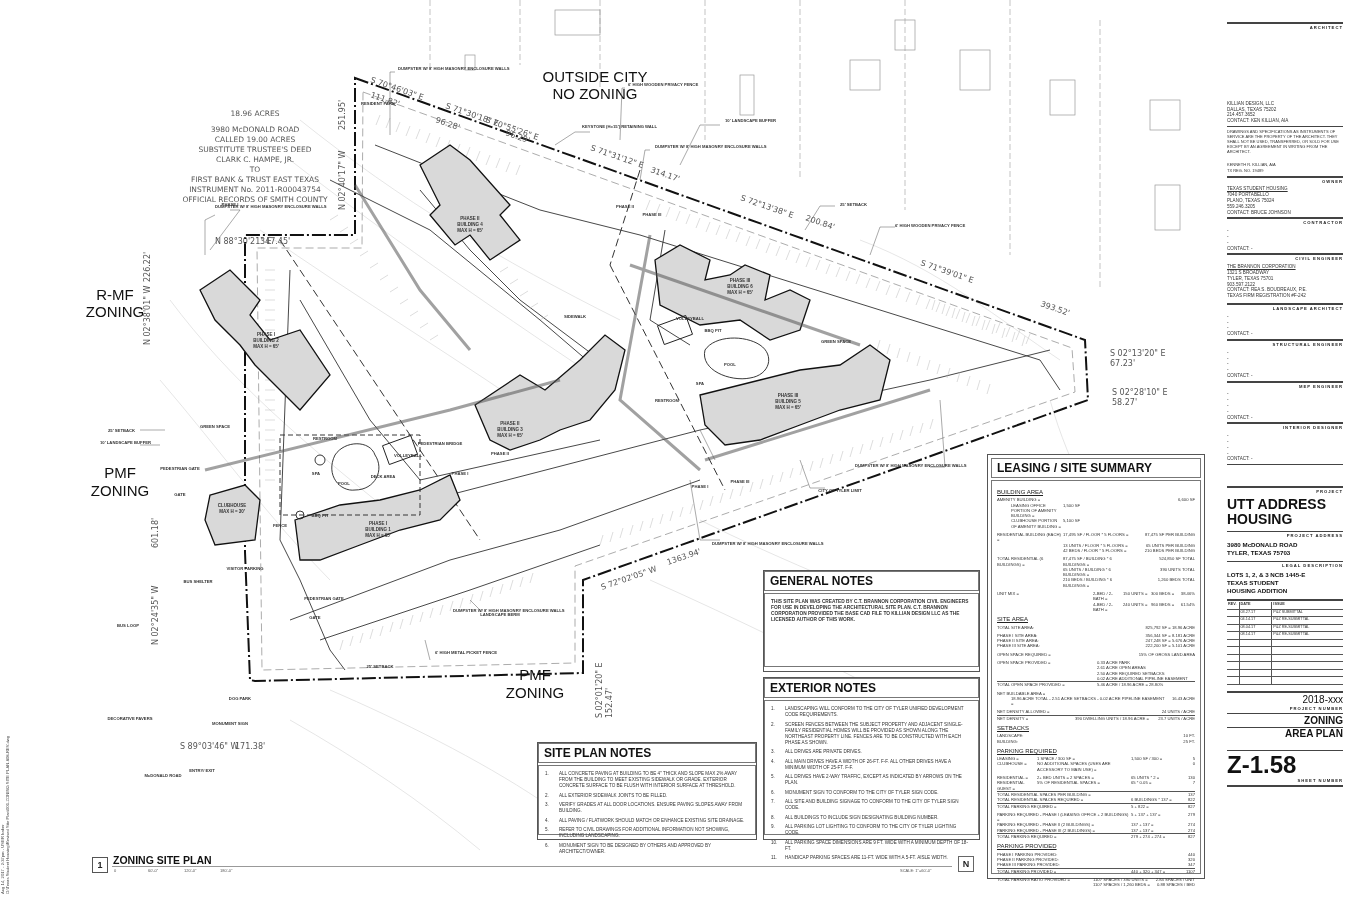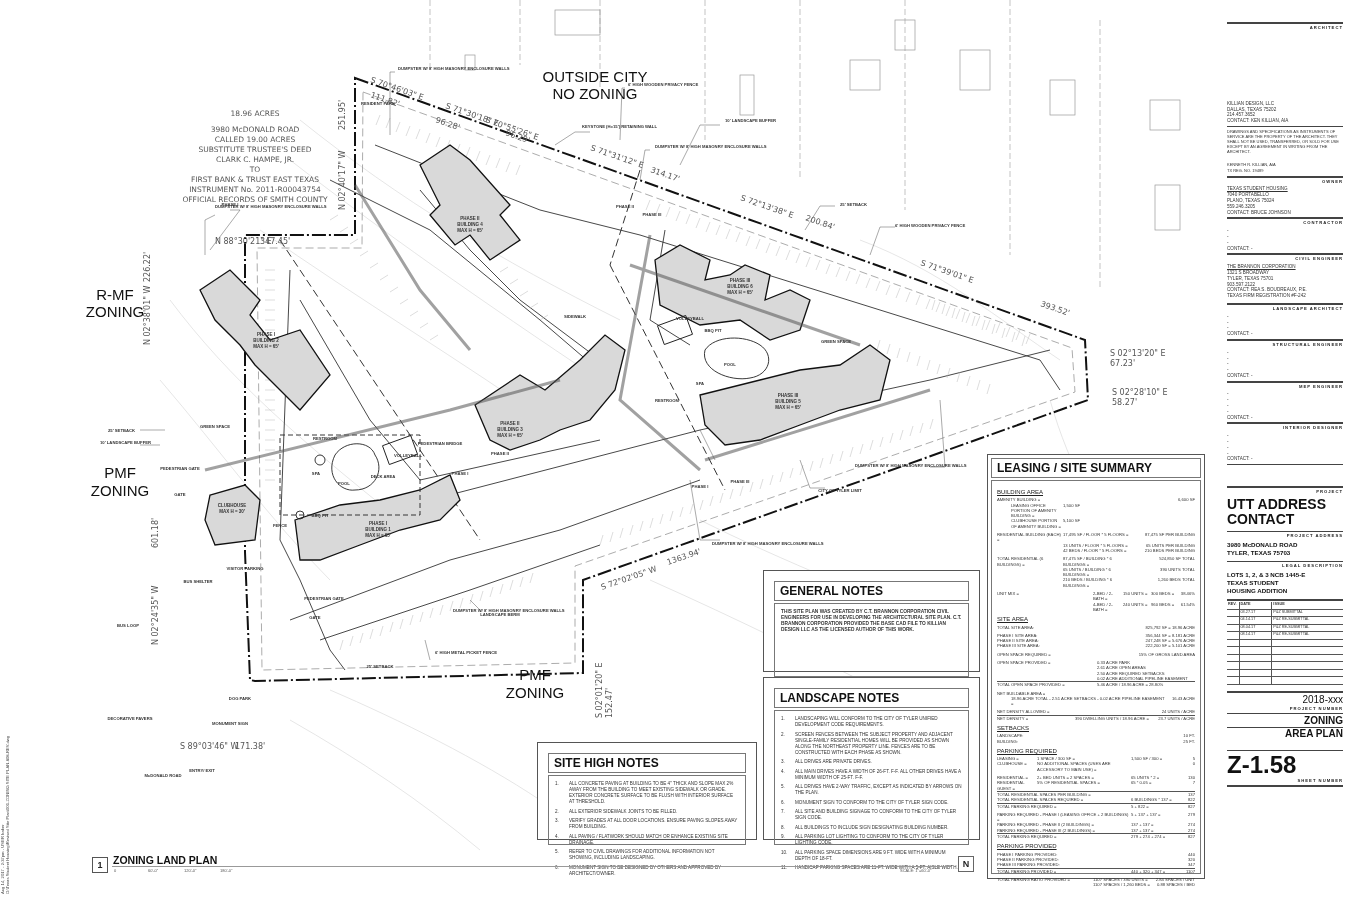--- a/index.html
+++ b/index.html
@@ -6,21 +6,21 @@
   html, body { width: 1350px; height: 900px; background: #fff; overflow: hidden; }
   body { position: relative; font-family: "Liberation Sans", sans-serif; color: #222; }
 
   
   #plan { position: absolute; left: 0; top: 0; width: 1215px; height: 900px; }
   .cad { font-family: "DejaVu Sans", sans-serif; fill: #555; }
   .lbl { font-family: "Liberation Sans", sans-serif; fill: #333; font-weight: bold; }
   .zone { font-family: "Liberation Sans", sans-serif; fill: #111; font-size: 15px; }
 
   
-  .notebox { position: absolute; border: 1.5px solid #555; background: #fff; padding: 10px; }
+  .notebox { position: absolute; border: 1.5px solid #555; background: #fff; padding: 0; }
   .notebox .nb-title { border: 1px solid #777; font-weight: bold; font-size: 12px; padding: 2px 5px; color: #111; }
   .notebox .nb-body { border: 1px solid #777; margin-top: 2px; padding: 5px 6px; font-size: 4.6px; line-height: 6px; color: #333; }
   .notebox ol { list-style: none; }
   .notebox li { display: flex; margin-bottom: 3.5px; }
   .notebox li .num { width: 14px; flex: none; }
   .notebox p { font-weight: bold; font-size: 4.8px; line-height: 6px; }
 
   
   #summary { position: absolute; left: 987px; top: 454px; width: 218px; height: 425px; border: 1.5px solid #555; padding: 3px; background: #fff; }
   #summary .sm-title { border: 1px solid #777; font-weight: bold; font-size: 12px; padding: 2px 5px; color: #111; }
@@ -333,21 +333,21 @@
 </svg>
 
 <div class="notebox" style="left:763px; top:570px; width:217px; height:102px;">
   <div class="nb-title">GENERAL NOTES</div>
   <div class="nb-body" style="height:74px;">
     <p>THIS SITE PLAN WAS CREATED BY C.T. BRANNON CORPORATION CIVIL ENGINEERS FOR USE IN DEVELOPING THE ARCHITECTURAL SITE PLAN. C.T. BRANNON CORPORATION PROVIDED THE BASE CAD FILE TO KILLIAN DESIGN LLC AS THE LICENSED AUTHOR OF THIS WORK.</p>
   </div>
 </div>
 
 <div class="notebox" style="left:763px; top:677px; width:217px; height:163px;">
-  <div class="nb-title">LANDSCAPE NOTES</div>
+  <div class="nb-title">EXTERIOR NOTES</div>
   <div class="nb-body" style="height:135px;">
     <ol>
       <li>
           <span class="num">1.</span>
           <span>LANDSCAPING WILL CONFORM TO THE CITY OF TYLER UNIFIED DEVELOPMENT CODE REQUIREMENTS.</span>
         </li>
       <li>
           <span class="num">2.</span>
           <span>SCREEN FENCES BETWEEN THE SUBJECT PROPERTY AND ADJACENT SINGLE-FAMILY RESIDENTIAL HOMES WILL BE PROVIDED AS SHOWN ALONG THE NORTHEAST PROPERTY LINE. FENCES ARE TO BE CONSTRUCTED WITH EACH PHASE AS SHOWN.</span>
         </li>
@@ -385,21 +385,21 @@
         </li>
       <li>
           <span class="num">11.</span>
           <span>HANDICAP PARKING SPACES ARE 11-FT. WIDE WITH A 5-FT. AISLE WIDTH.</span>
         </li>
     </ol>
   </div>
 </div>
 
 <div class="notebox" style="left:537px; top:742px; width:220px; height:98px;">
-  <div class="nb-title">SITE HIGH NOTES</div>
+  <div class="nb-title">SITE PLAN NOTES</div>
   <div class="nb-body" style="height:70px;">
     <ol>
       <li>
           <span class="num">1.</span>
           <span>ALL CONCRETE PAVING AT BUILDING TO BE 4" THICK AND SLOPE MAX 2% AWAY FROM THE BUILDING TO MEET EXISTING SIDEWALK OR GRADE. EXTERIOR CONCRETE SURFACE TO BE FLUSH WITH INTERIOR SURFACE AT THRESHOLD.</span>
         </li>
       <li>
           <span class="num">2.</span>
           <span>ALL EXTERIOR SIDEWALK JOINTS TO BE FILLED.</span>
         </li>
@@ -726,21 +726,21 @@
     <div class="tb-line">-</div>
     <div class="tb-line">-</div>
     <div class="tb-line">-</div>
     <div class="tb-line">-</div>
     <div class="tb-line">CONTACT: -</div>
   </div>
   <div style="border-top:1px solid #444; margin-top:2px; height:22px;"></div>
   <div class="tb-sec">
     <div class="tb-label">PROJECT</div>
     <div class="tb-big">UTT ADDRESS</div>
-    <div class="tb-big">CONTACT</div>
+    <div class="tb-big">HOUSING</div>
   </div>
   <div class="tb-sec" style="margin-top:4px; border-top-width:1px;">
     <div class="tb-label">PROJECT ADDRESS</div>
     <div class="tb-med">3980 McDONALD ROAD</div>
     <div class="tb-med">TYLER, TEXAS 75703</div>
   </div>
   <div class="tb-sec" style="margin-top:4px; border-top-width:1px;">
     <div class="tb-label">LEGAL DESCRIPTION</div>
     <div class="tb-med">LOTS 1, 2, &amp; 3 NCB 1445-E</div>
     <div class="tb-med">TEXAS STUDENT</div>
@@ -817,21 +817,21 @@
     <div class="tb-right" style="font-weight:bold">AREA PLAN</div>
   </div>
   <div class="tb-sec" style="margin-top:10px; border-top-width:1px;">
     <div class="tb-sheet">Z-1.58</div>
     <div class="tb-label" style="border-bottom:2px solid #444; padding-bottom:1px;">SHEET NUMBER</div>
   </div>
 </div>
 
 <div id="view-title">
   <div id="view-num">1</div>
-  <div id="view-name">ZONING LAND PLAN</div>
+  <div id="view-name">ZONING SITE PLAN</div>
 </div>
 <div id="view-rule"></div>
 <div id="scale-ticks">
   <span style="left:2px; top:2px;">0</span>
   <span style="left:36px; top:2px;">60'-0"</span>
   <span style="left:72px; top:2px;">120'-0"</span>
   <span style="left:108px; top:2px;">180'-0"</span>
 </div>
 <div id="scale-note">SCALE: 1"=60'-0"</div>
 <div id="north">N</div>

